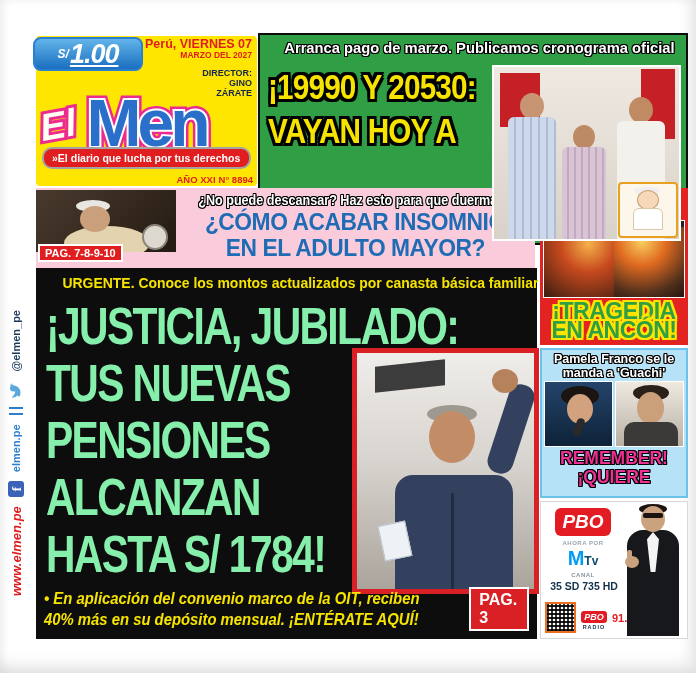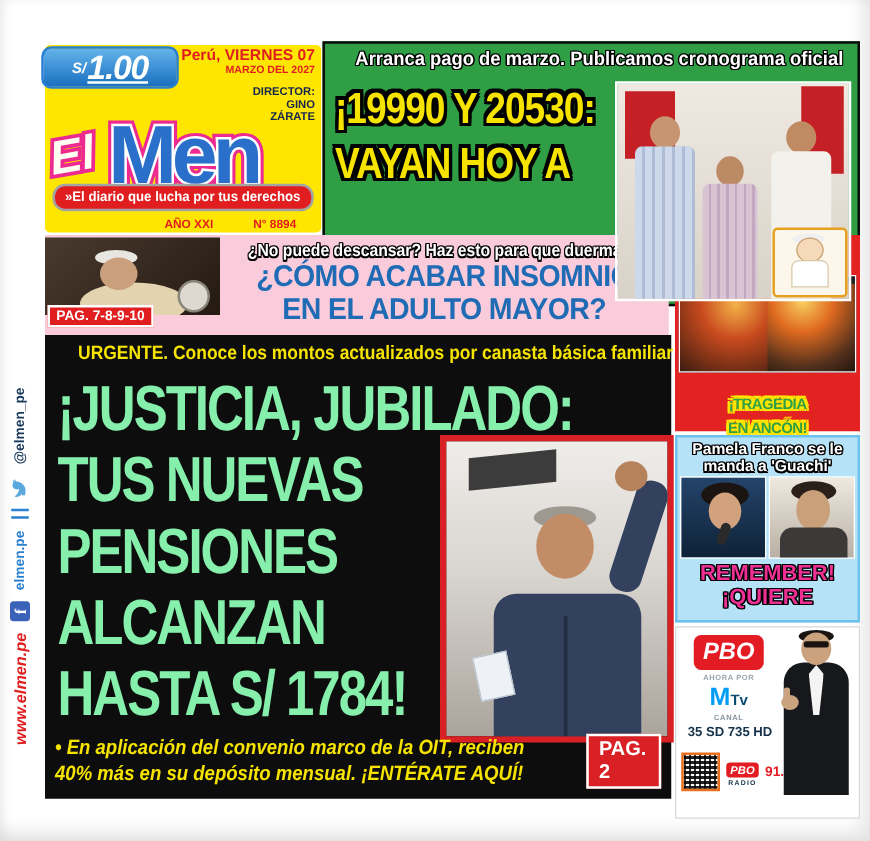--- a/index.html
+++ b/index.html
@@ -40,21 +40,21 @@
   .lay{position:absolute;left:0;top:0;width:100%;font-weight:800;letter-spacing:-4px;font-size:66px;line-height:66px;}
   .men-out{color:#ec2a90;-webkit-text-stroke:9px #ec2a90;
     text-shadow:-3px -3px 0 #ec2a90,3px -3px 0 #ec2a90,-3px 3px 0 #ec2a90,3px 3px 0 #ec2a90;}
   .men-mid{color:#fff;-webkit-text-stroke:4px #fff;}
   .men-top{color:#2a6fc9;}
   .el{position:absolute;left:-4px;top:14px;font-style:italic;font-weight:800;font-size:38px;transform:rotate(-10deg);z-index:3;}
   .el-out{color:#ec2a90;-webkit-text-stroke:6px #ec2a90;position:absolute;left:0;top:0;}
   .el-top{color:#fffef2;position:absolute;left:0;top:0;}
   .tagline{position:absolute;left:6px;bottom:17px;right:6px;height:18px;background:#e01e20;border:2px solid #a3a3a3;
     border-radius:10px;color:#fff;font-weight:800;font-size:11px;display:flex;align-items:center;justify-content:center;}
-  .edition{position:absolute;right:20px;bottom:1px;display:flex;gap:32px;color:#e01e20;font-weight:800;font-size:9.5px;}
+  .edition{position:absolute;right:4px;bottom:1px;display:flex;gap:3px;color:#e01e20;font-weight:800;font-size:9.5px;}
 
   
   .topstory{position:absolute;left:258px;top:33px;width:430px;height:212px;background:#2f9e44;border:2px solid #0c0c0c;box-sizing:border-box;}
   .ts-kicker{position:absolute;left:12px;right:0;top:4px;text-align:center;color:#fff;font-weight:800;font-size:15.5px;}
   .ts-head{position:absolute;left:8px;top:30px;z-index:3;color:#f6e400;font-weight:800;font-size:35px;line-height:44px;letter-spacing:-1px;}
   .ts-photo{position:absolute;right:5px;top:30px;width:185px;height:172px;background:linear-gradient(180deg,#efe9e2,#d9d2c8);border:2px solid #fff;z-index:1;}
   .poster{position:absolute;background:#c42026;}
   .person{position:absolute;}
   .head{border-radius:50%;background:#c89572;position:absolute;}
   .torso{position:absolute;border-radius:6px 6px 0 0;}
@@ -93,34 +93,34 @@
   .ms-deck{flex:1;color:#f6e400;font-weight:700;font-style:italic;font-size:16.5px;line-height:21px;}
   .ms-pag{background:#d92025;border:2px solid #fff;color:#fff;font-weight:800;font-size:16px;padding:2px 8px;}
 
   
   .sb1{position:absolute;left:540px;top:188px;width:148px;height:157px;background:#e32222;padding:2px;box-sizing:border-box;text-align:center;}
   .sb-kicker{color:#fff;font-weight:800;font-size:12.5px;line-height:14px;}
   .firewrap{position:relative;margin:2px auto 0;width:140px;height:76px;border:1px solid #fff;overflow:hidden;background:#222;}
   .fire1{position:absolute;left:0;top:0;width:74px;height:76px;background:radial-gradient(circle at 60% 30%,#f4b24a 0%,#c84a1e 40%,#3a1c10 100%);}
   .fire2{position:absolute;right:0;top:6px;width:70px;height:70px;background:radial-gradient(circle at 40% 20%,#f8d060 0%,#e06a20 35%,#52301c 75%,#23150c 100%);}
   .smoke{position:absolute;right:6px;top:0;width:46px;height:16px;border-radius:50%;background:#4a463e;}
-  .sb1-head{margin-top:16px;color:#2f9e44;font-weight:800;font-size:12px;line-height:19px;letter-spacing:-0.5px;}
+  .sb1-head{margin-top:4px;color:#2f9e44;font-weight:800;font-size:23px;line-height:19px;letter-spacing:-0.5px;}
   .sb2{position:absolute;left:540px;top:348px;width:148px;height:150px;background:#b5e2f6;border:2px solid #6cc2ea;box-sizing:border-box;padding:2px;text-align:center;}
   .gphotos{display:flex;gap:2px;justify-content:center;margin-top:1px;}
   .gp{width:69px;height:64px;position:relative;overflow:hidden;border:1px solid #fff;}
   .gp1{background:linear-gradient(180deg,#24446a,#0e2238);}
   .gp2{background:linear-gradient(180deg,#efe9e0,#b8b0a4);}
   .gface{position:absolute;left:22px;top:12px;width:26px;height:30px;border-radius:50%;background:#d2a27e;}
   .ghair{position:absolute;left:16px;top:4px;width:38px;height:20px;border-radius:50%;background:#1c1410;}
   .gmic{position:absolute;left:30px;top:36px;width:8px;height:18px;border-radius:4px;background:#2a2a2a;transform:rotate(20deg);}
   .gface2{position:absolute;left:21px;top:10px;width:27px;height:32px;border-radius:50%;background:#caa07a;}
   .ghair2{position:absolute;left:17px;top:3px;width:36px;height:16px;border-radius:50%;background:#2a2019;}
   .gcoat{position:absolute;left:8px;top:40px;width:54px;height:26px;border-radius:10px 10px 0 0;background:#3c3a38;}
   .sb2-head{margin-top:2px;color:#ee2f93;font-weight:800;font-size:17.5px;line-height:19px;}
-  .ad{position:absolute;left:540px;top:501px;width:148px;height:154px;background:#fff;border:1px solid #d8d8d8;box-sizing:border-box;}
+  .ad{position:absolute;left:540px;top:501px;width:148px;height:138px;background:#fff;border:1px solid #d8d8d8;box-sizing:border-box;}
   .pbo{position:absolute;left:14px;top:6px;width:56px;height:28px;background:#e31b23;border-radius:6px;color:#fff;
       font-weight:800;font-style:italic;font-size:19px;display:flex;align-items:center;justify-content:center;}
   .nowon{position:absolute;left:14px;top:38px;width:56px;text-align:center;color:#9aa4ac;font-weight:700;font-size:6px;letter-spacing:.5px;}
   .mtv{position:absolute;left:14px;top:45px;width:56px;text-align:center;}
   .mtv .m{color:#019df4;font-weight:800;font-size:20px;}
   .mtv .tv{color:#0b4a6f;font-weight:700;font-size:12px;}
   .canal{position:absolute;left:14px;top:70px;width:56px;text-align:center;color:#8a949c;font-weight:700;font-size:6px;letter-spacing:.5px;}
   .chans{position:absolute;left:2px;top:78px;width:82px;text-align:center;color:#15324a;font-weight:800;font-size:10.5px;}
   .adrow{position:absolute;left:4px;top:100px;display:flex;align-items:center;gap:3px;}
   .qr{width:27px;height:27px;border:2px solid #e8701e;background:
@@ -260,21 +260,21 @@
       <div><span class="sqL" style="transform:scaleX(.80);">TUS NUEVAS</span></div>
       <div><span class="sqL" style="transform:scaleX(.80);">PENSIONES</span></div>
       <div><span class="sqL" style="transform:scaleX(.80);">ALCANZAN</span></div>
       <div><span class="sqL" style="transform:scaleX(.80);">HASTA S/ 1784!</span></div>
     </div>
     <div class="ms-bottom">
       <div class="ms-deck">
         <div><span class="sqL" style="transform:scaleX(.9);">• En aplicación del convenio marco de la OIT, reciben</span></div>
         <div><span class="sqL" style="transform:scaleX(.9);">40% más en su depósito mensual. ¡ENTÉRATE AQUÍ!</span></div>
       </div>
-      <div class="ms-pag">PAG. 2</div>
+      <div class="ms-pag">PAG. 3</div>
     </div>
   </div>
 
   <div class="sb1">
     <div class="sb-kicker ok1">
       <div>Niños murieron en</div>
       <div>incendio</div>
     </div>
     <div class="firewrap">
       <div class="fire1"></div>

